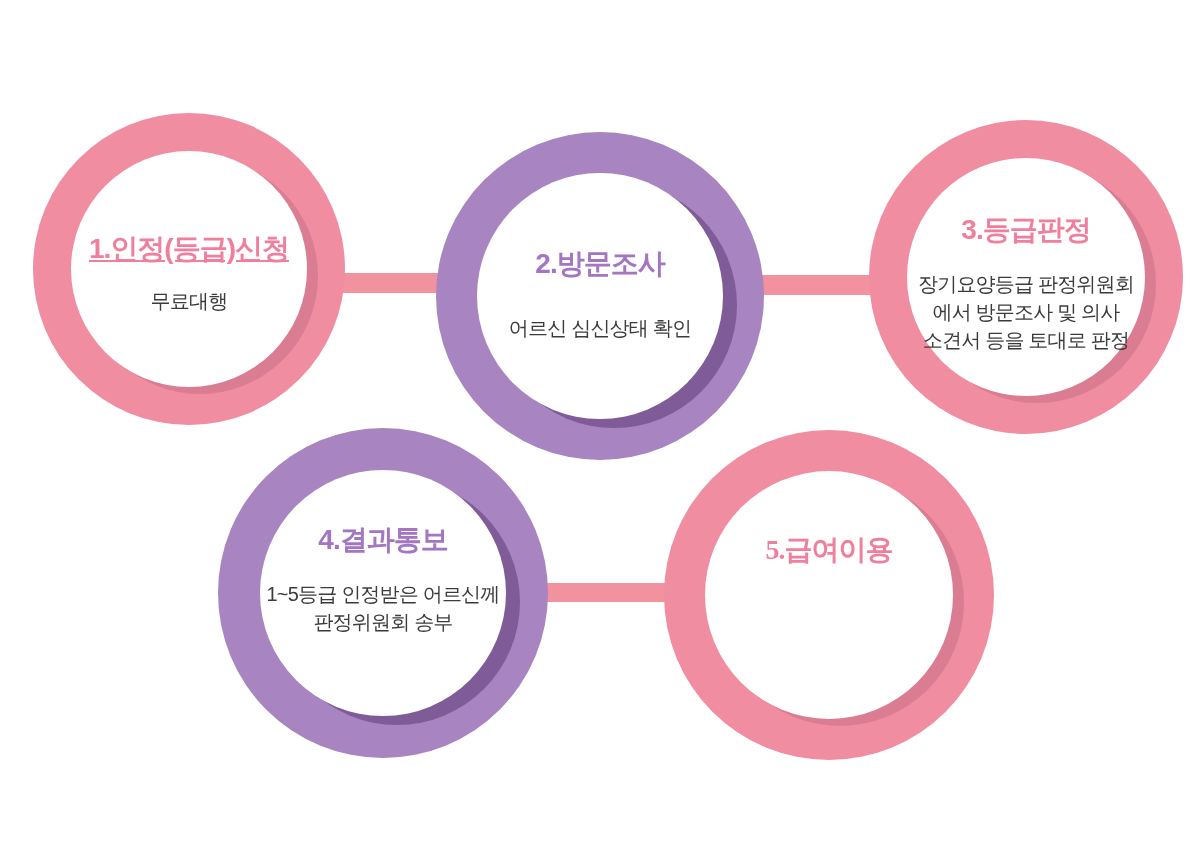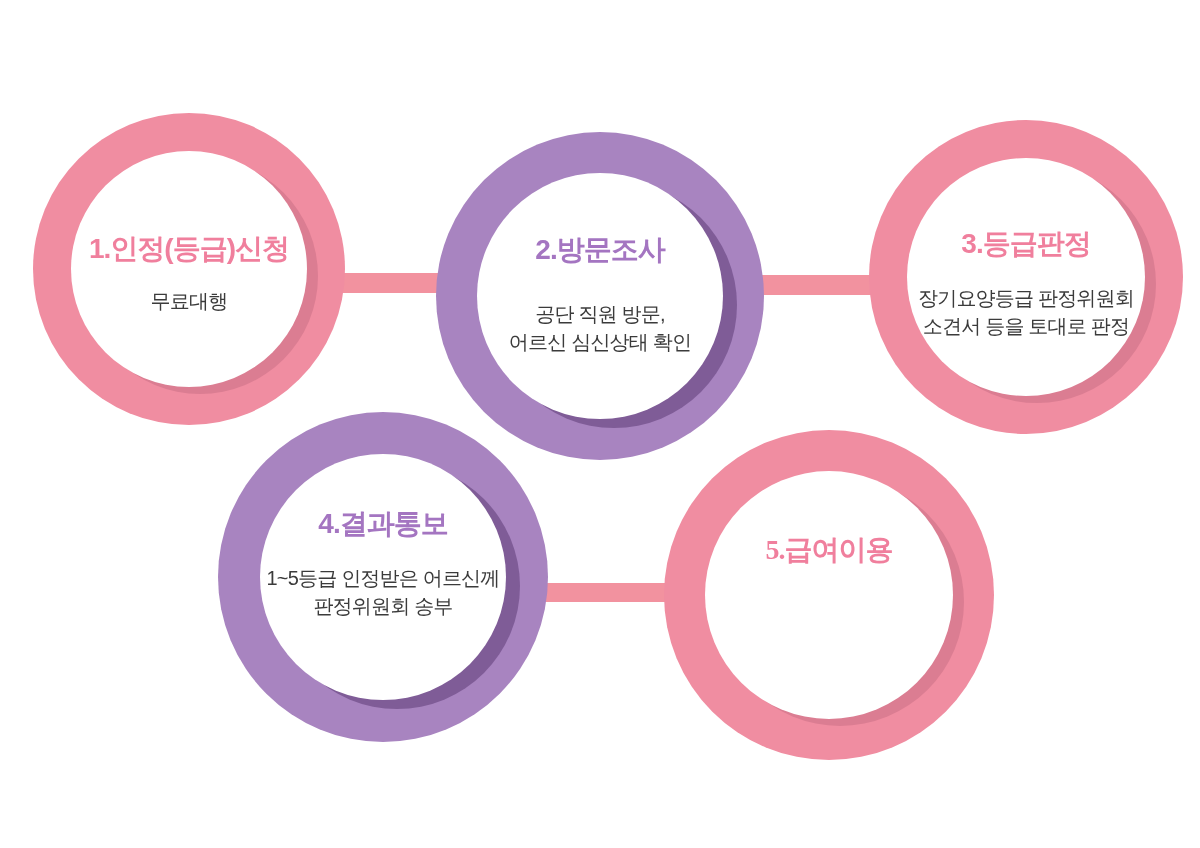--- a/index.html
+++ b/index.html
@@ -81,52 +81,52 @@
 <div class="stage">
 
   <div class="connector" style="left:335px; top:273px; width:110px; height:20px;"></div>
   <div class="connector" style="left:752px; top:275px; width:125px; height:20px;"></div>
   <div class="connector" style="left:540px; top:583px; width:135px; height:19px;"></div>
 
   <div class="circle pink" style="left:33px; top:113px; width:312px; height:312px; --ring:38px;">
     <div class="shade"></div>
     <div class="inner"></div>
     <div class="content" style="transform: translateY(6px);">
-      <div class="title" style="margin-bottom:24px;">1.인정(등급)신청</div>
+      <div class="title" style="margin-bottom:24px;text-decoration:underline;">1.인정(등급)신청</div>
       <div class="desc">
         <div>무료대행</div>
       </div>
     </div>
   </div>
 
   <div class="circle purple" style="left:436px; top:132px; width:328px; height:328px; --ring:41px;">
     <div class="shade"></div>
     <div class="inner"></div>
     <div class="content" style="transform: translateY(0px);">
       <div class="title" style="margin-bottom:36px;">2.방문조사</div>
       <div class="desc">
-        <div>공단 직원 방문,</div>
         <div>어르신 심신상태 확인</div>
       </div>
     </div>
   </div>
 
   <div class="circle pink" style="left:869px; top:120px; width:314px; height:314px; --ring:38px;">
     <div class="shade"></div>
     <div class="inner"></div>
     <div class="content" style="transform: translateY(8px);">
       <div class="title" style="margin-bottom:26px;">3.등급판정</div>
       <div class="desc">
         <div>장기요양등급 판정위원회</div>
+        <div>에서 방문조사 및 의사</div>
         <div>소견서 등을 토대로 판정</div>
       </div>
     </div>
   </div>
 
-  <div class="circle purple" style="left:218px; top:412px; width:330px; height:330px;text-decoration:underline; --ring:42px;">
+  <div class="circle purple" style="left:218px; top:428px; width:330px; height:330px;text-decoration:underline; --ring:42px;">
     <div class="shade"></div>
     <div class="inner"></div>
     <div class="content" style="transform: translateY(-12px);">
       <div class="title" style="margin-bottom:26px;">4.결과통보</div>
       <div class="desc">
         <div>1~5등급 인정받은 어르신께</div>
         <div>판정위원회 송부</div>
       </div>
     </div>
   </div>

